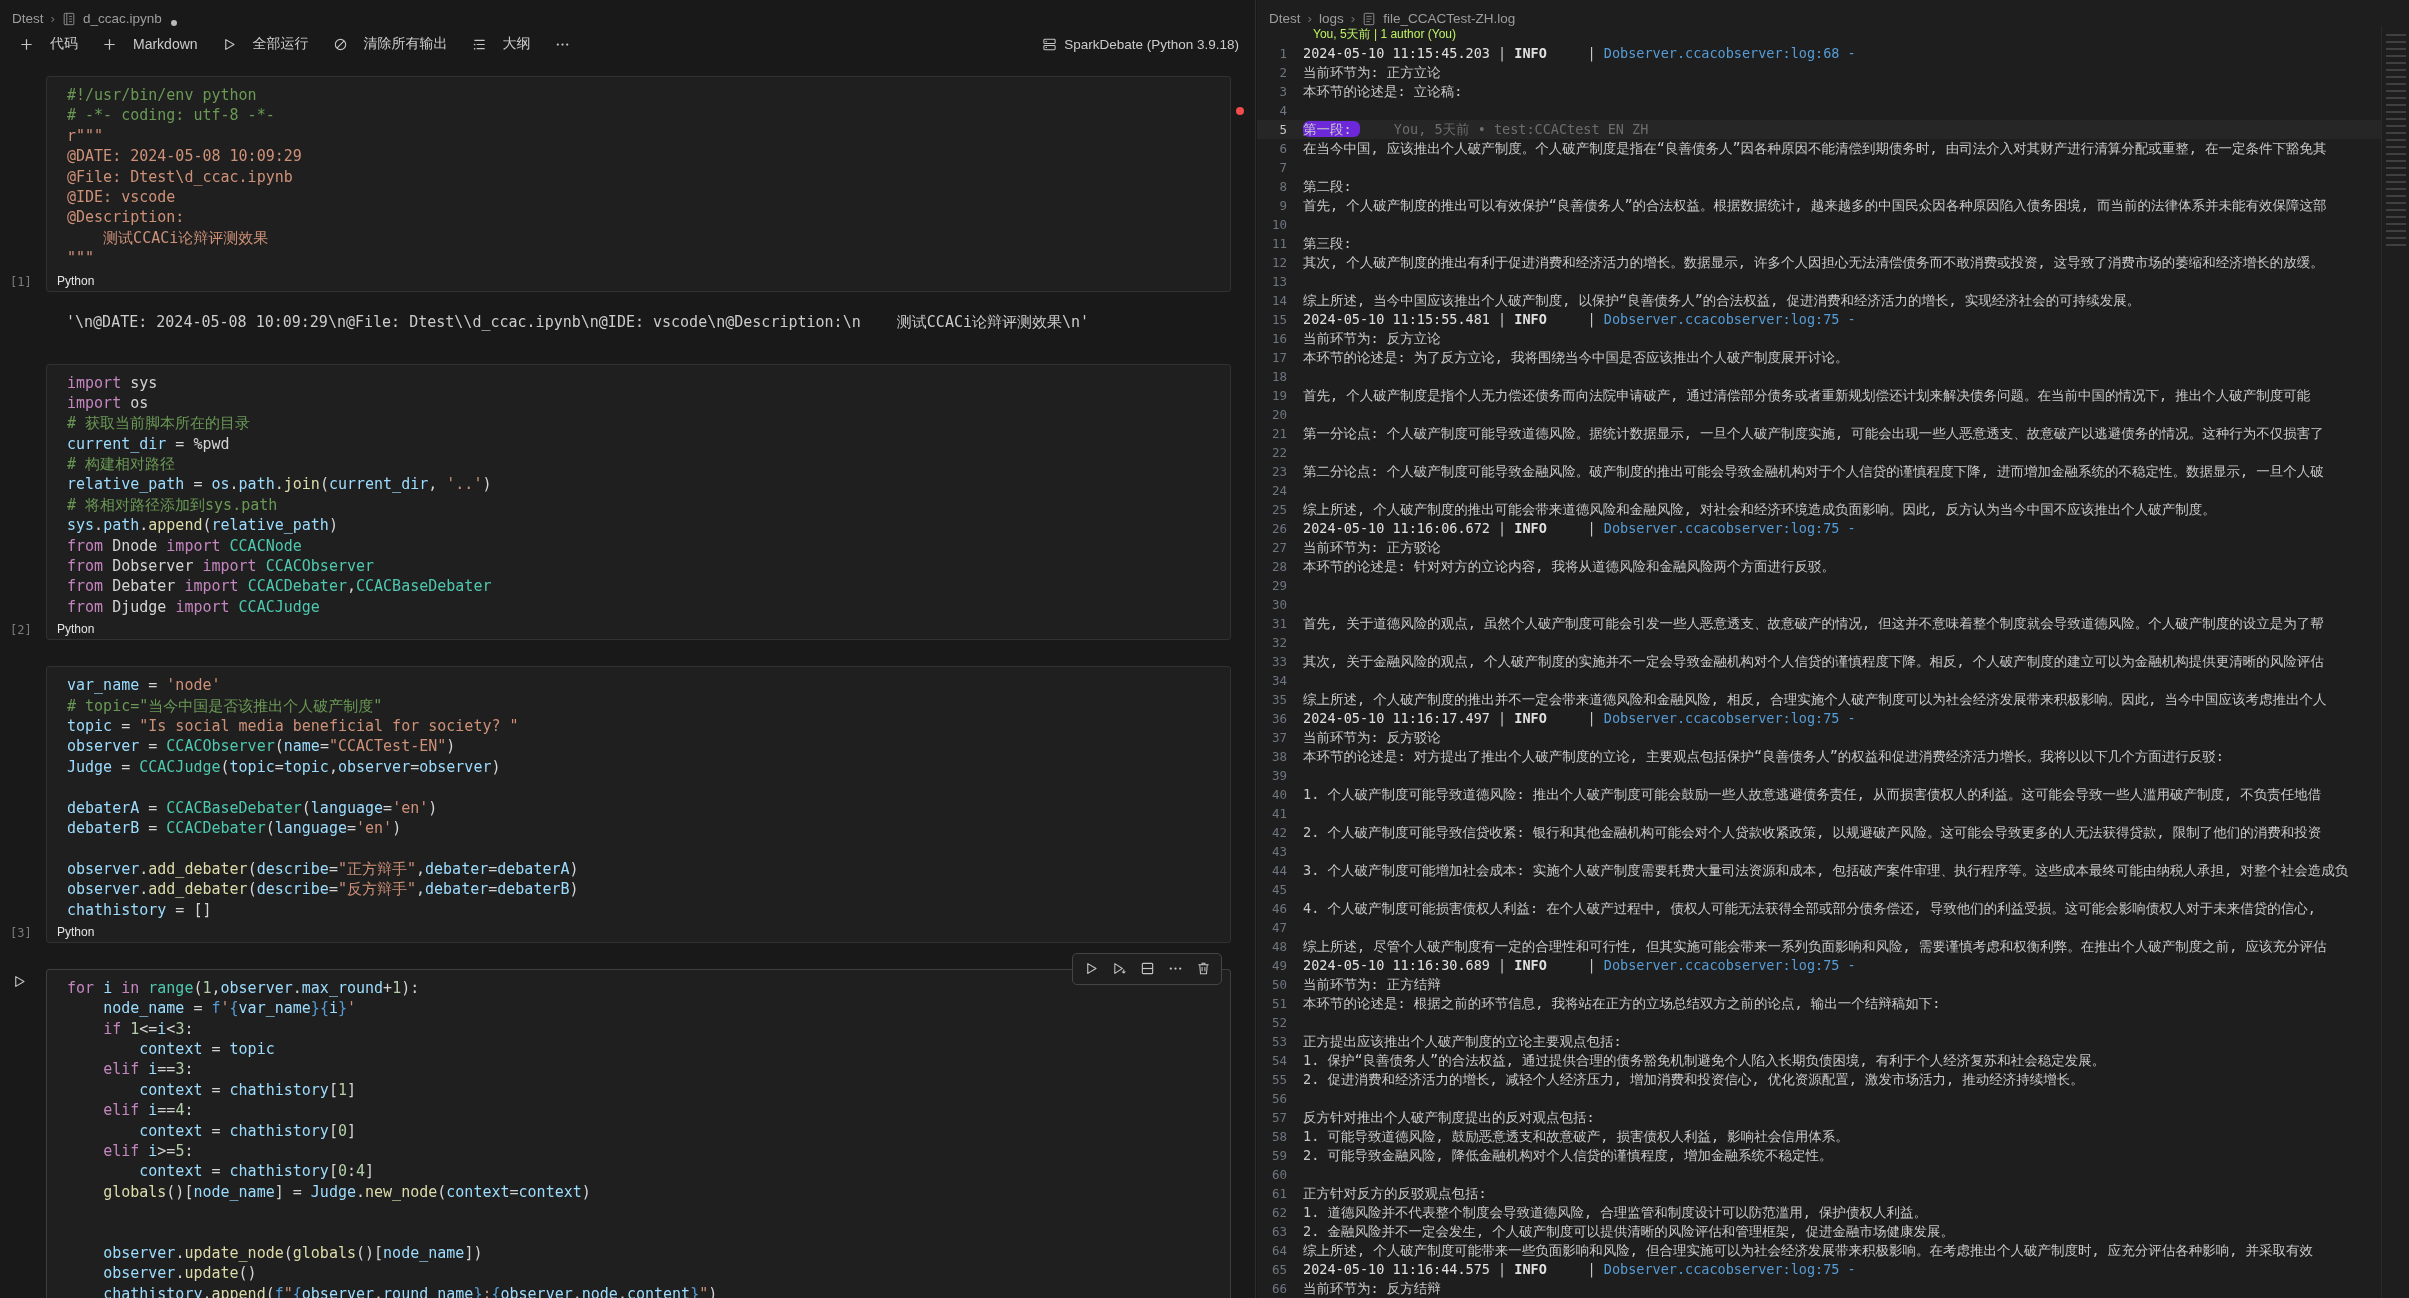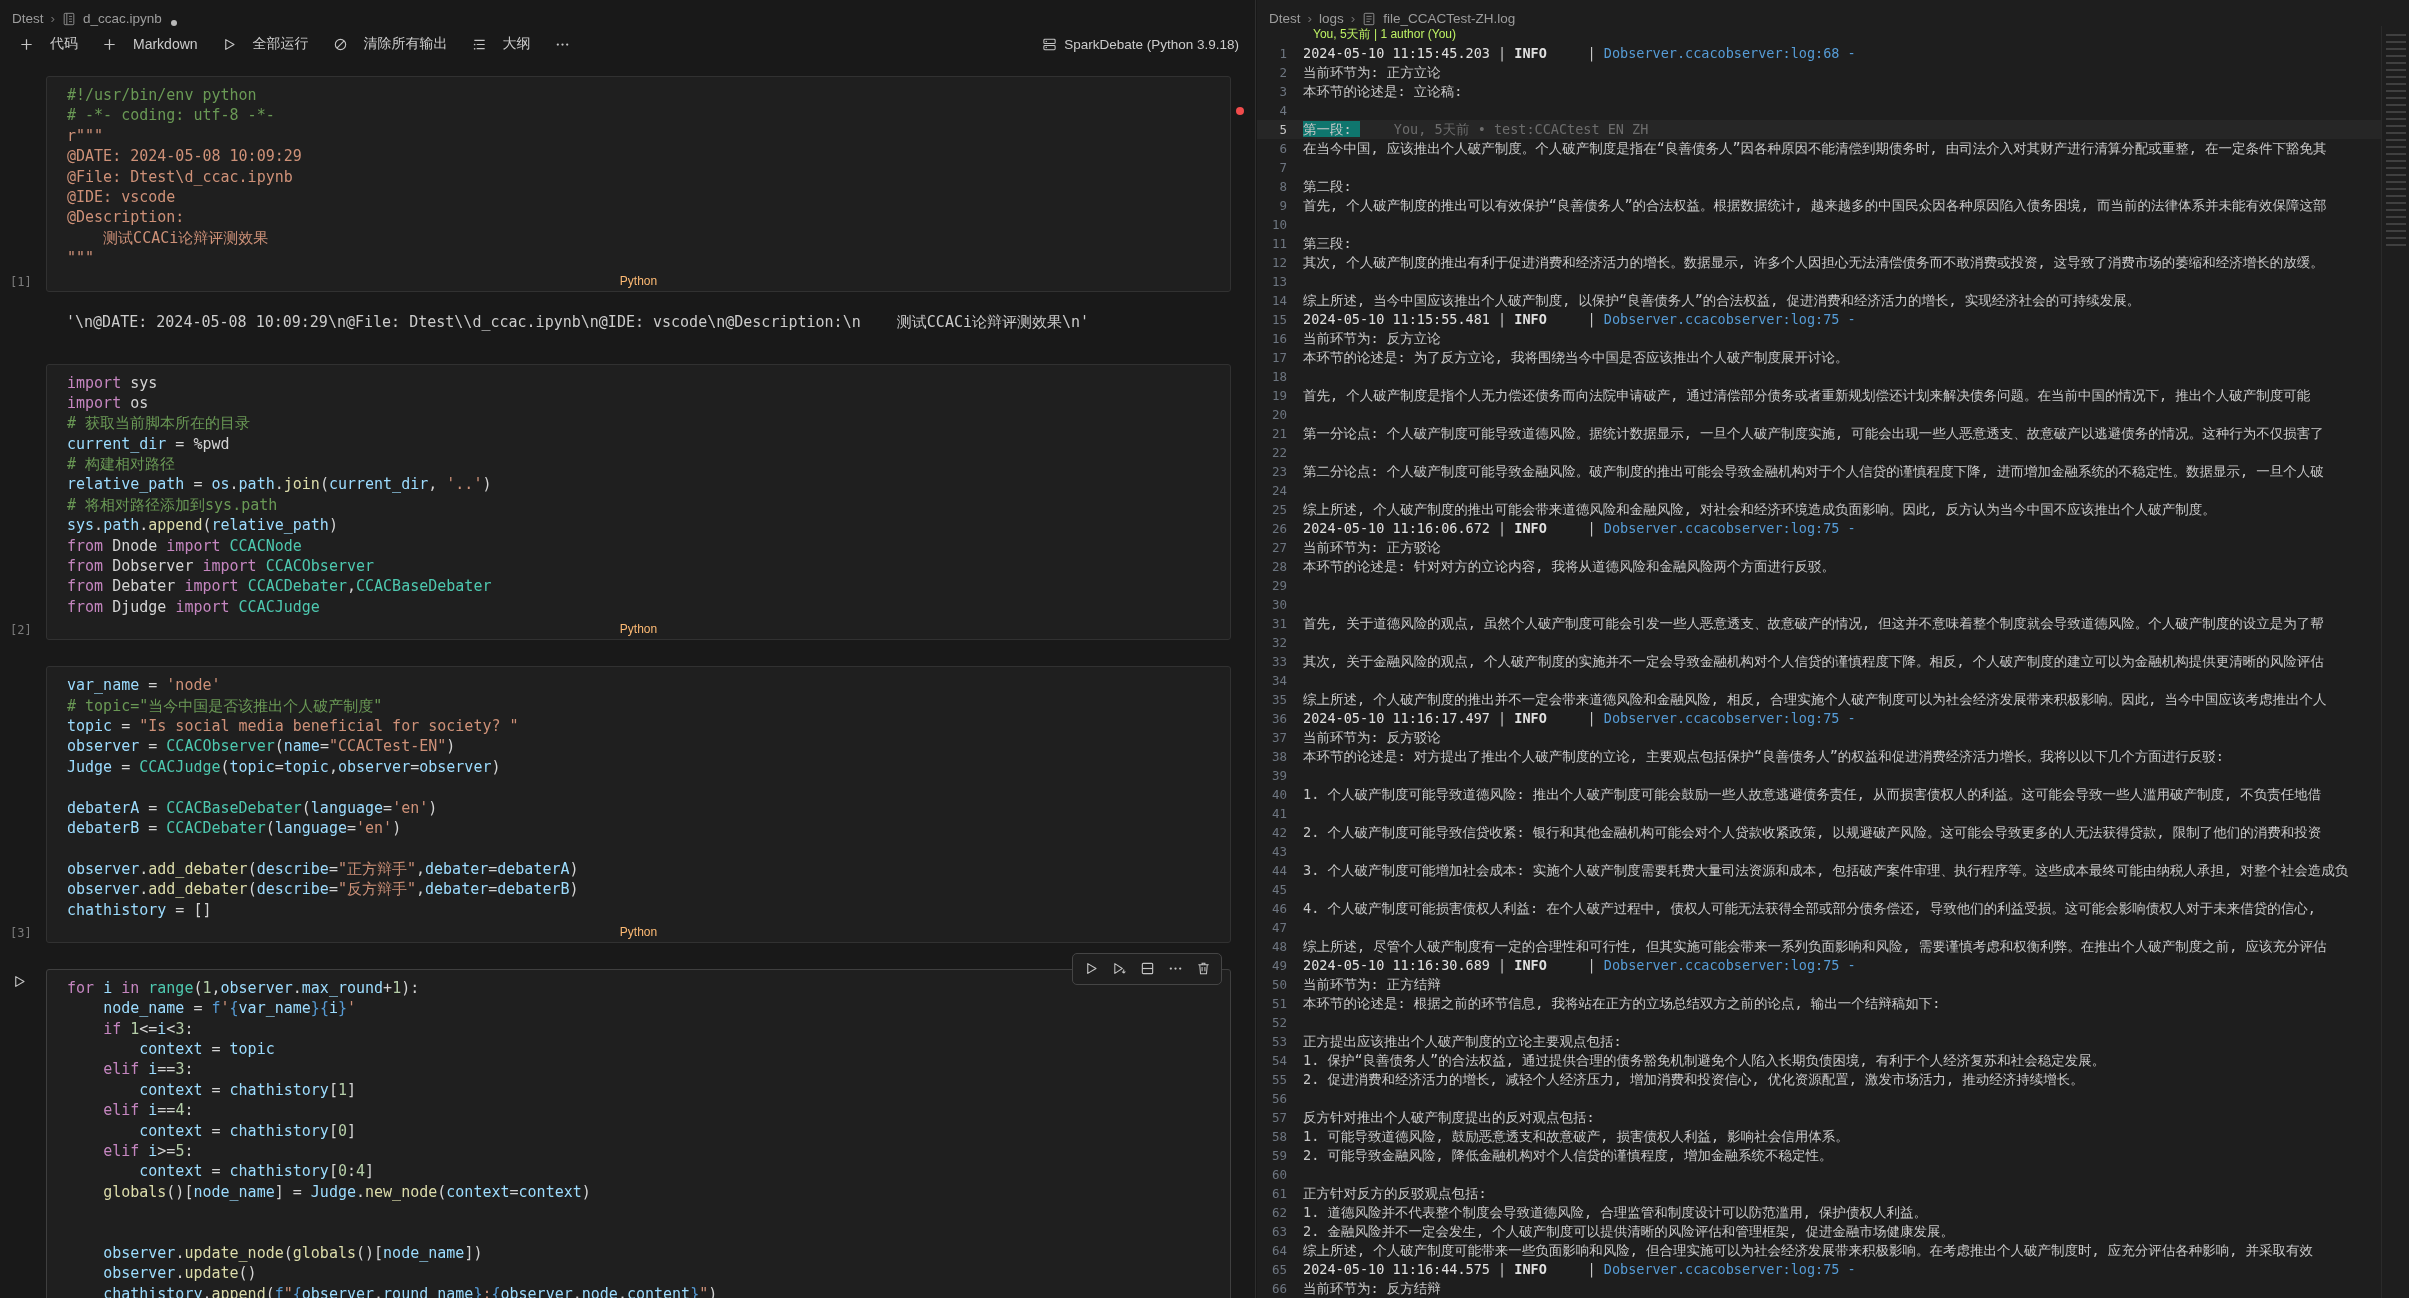--- a/index.html
+++ b/index.html
@@ -24,21 +24,21 @@
   .tb-btn .ico{display:flex;color:#c5c5c5}
   .kernel-picker{position:absolute;right:16px;display:flex;gap:7px;font-size:13.5px;color:#cccccc;cursor:pointer}
   .kernel-picker .ico{display:flex;color:#c5c5c5}
 
   
   .cells{position:absolute;top:70px;left:0;right:0;bottom:0;padding:6px 24px 0 46px;overflow:hidden}
   .cell{position:relative;background:#1f1f1f;border:1px solid #313131;border-radius:3px;margin-bottom:26px}
   .cell.focused{border-color:#3f3f3f}
   .cell .code{padding:8px 14px 2px 20px;font-family:"DejaVu Sans Mono",monospace;font-size:15px;line-height:20.4px;color:#d4d4d4;overflow:hidden}
   .cell .line{white-space:pre;height:20.4px}
-  .cell .status{height:20px;display:flex;justify-content:center;align-items:center;padding:0 10px;color:#fdba74;font-size:12px}
+  .cell .status{height:20px;display:flex;justify-content:flex-start;align-items:center;padding:0 10px;color:#e5e5e5;font-size:12px}
   .exec{position:absolute;left:-37px;bottom:2px;color:#7c7c7c;font-size:12px;font-family:"DejaVu Sans Mono",monospace}
   .run-arrow{position:absolute;left:-35px;top:4px;color:#c5c5c5;cursor:pointer}
   .red-dot{position:absolute;right:-14px;top:30px;width:8px;height:8px;border-radius:50%;background:#f14c4c}
   .cell-toolbar{position:absolute;top:-17px;right:8px;background:#1f1f1f;border:1px solid #454545;border-radius:5px;display:flex;align-items:center;gap:2px;padding:3px 5px;z-index:5}
   .ct-btn{width:26px;height:24px;display:flex;align-items:center;justify-content:center;color:#c5c5c5;border-radius:4px;cursor:pointer}
   .cell-output{position:relative;margin:-12px 0 26px 0;padding:6px 0 6px 20px;font-family:"DejaVu Sans Mono",monospace;font-size:15px;line-height:20px;color:#cccccc;white-space:pre;overflow:hidden}
 
   
   .tk-k{color:#C586C0}.tk-c{color:#6A9955}.tk-s{color:#CE9178}.tk-v{color:#9CDCFE}
   .tk-f{color:#DCDCAA}.tk-t{color:#4EC9B0}.tk-n{color:#B5CEA8}.tk-b{color:#569CD6}
@@ -47,21 +47,21 @@
   .editor{position:absolute;top:26px;left:0;right:28px;bottom:0;overflow:hidden}
   .codelens{height:18px;margin-left:56px;font-size:12px;color:#bef264;cursor:pointer}
   .log-row{display:flex;height:19px;line-height:19px;font-family:"DejaVu Sans Mono",monospace;font-size:13.5px}
   .log-row.cursor-row{background:rgba(255,255,255,0.04)}
   .log-num{flex:0 0 46px;width:46px;text-align:right;padding-right:16px;color:#6e7681;font-size:12.5px}
   .log-num.active{color:#c6c6c6}
   .log-text{color:#c8c8c8;white-space:pre;overflow:hidden;flex:1}
   .lg-time{color:#e0e0e0}
   .lg-lvl{color:#e0e0e0;font-weight:bold}
   .lg-src{color:#569cd6}
-  .lg-hl{background:#0f766e;border-radius:0}
+  .lg-hl{background:#6d28d9;border-radius:6px}
   .lg-blame{color:#6d6d6d;padding-left:34px}
 
   
   .minimap{position:absolute;right:0;top:26px;width:28px;bottom:0;background:#1e1e1e;border-left:1px solid #2a2a2a;cursor:pointer}
   .mm-marks{margin:8px 4px;height:215px;width:20px;opacity:.45;
     background:repeating-linear-gradient(180deg,#6a6a6a 0 2px,transparent 2px 7px)}
 </style>
 </head>
 <body>
 

